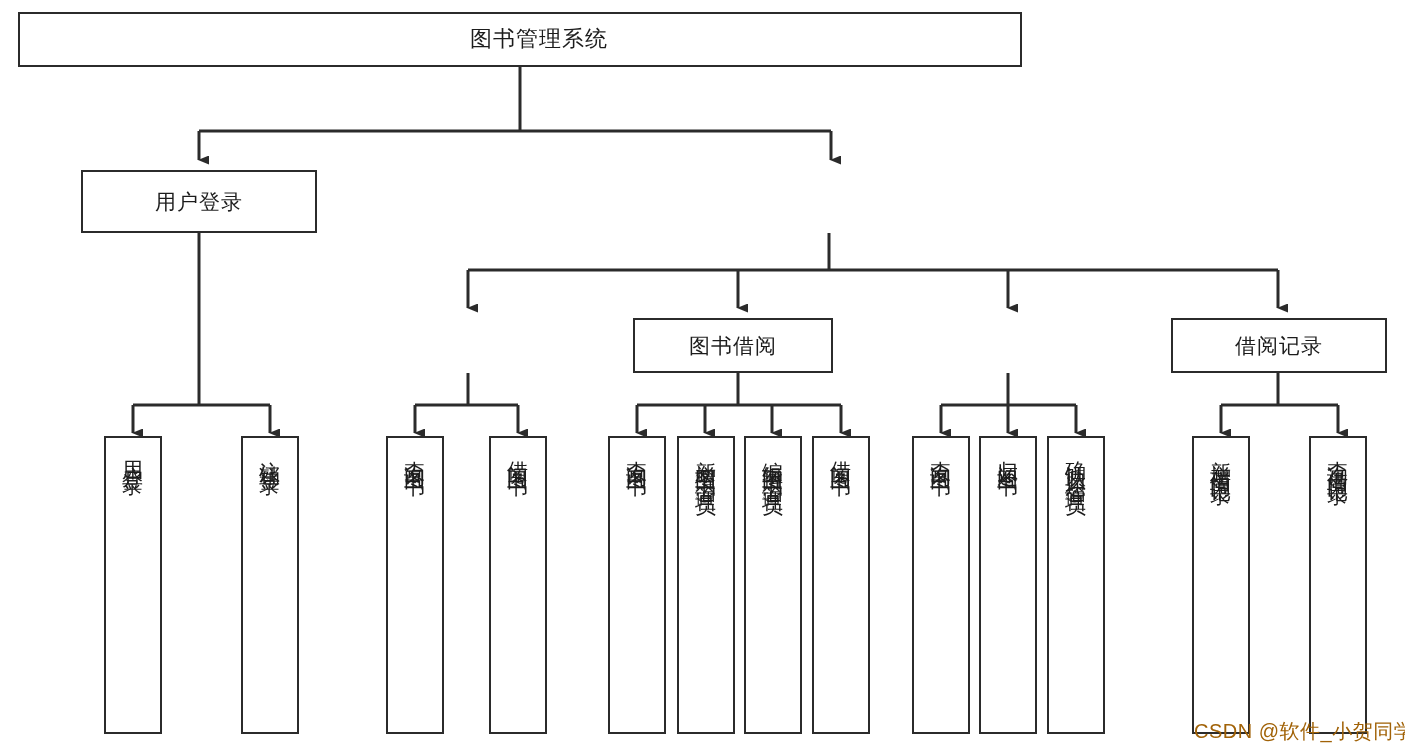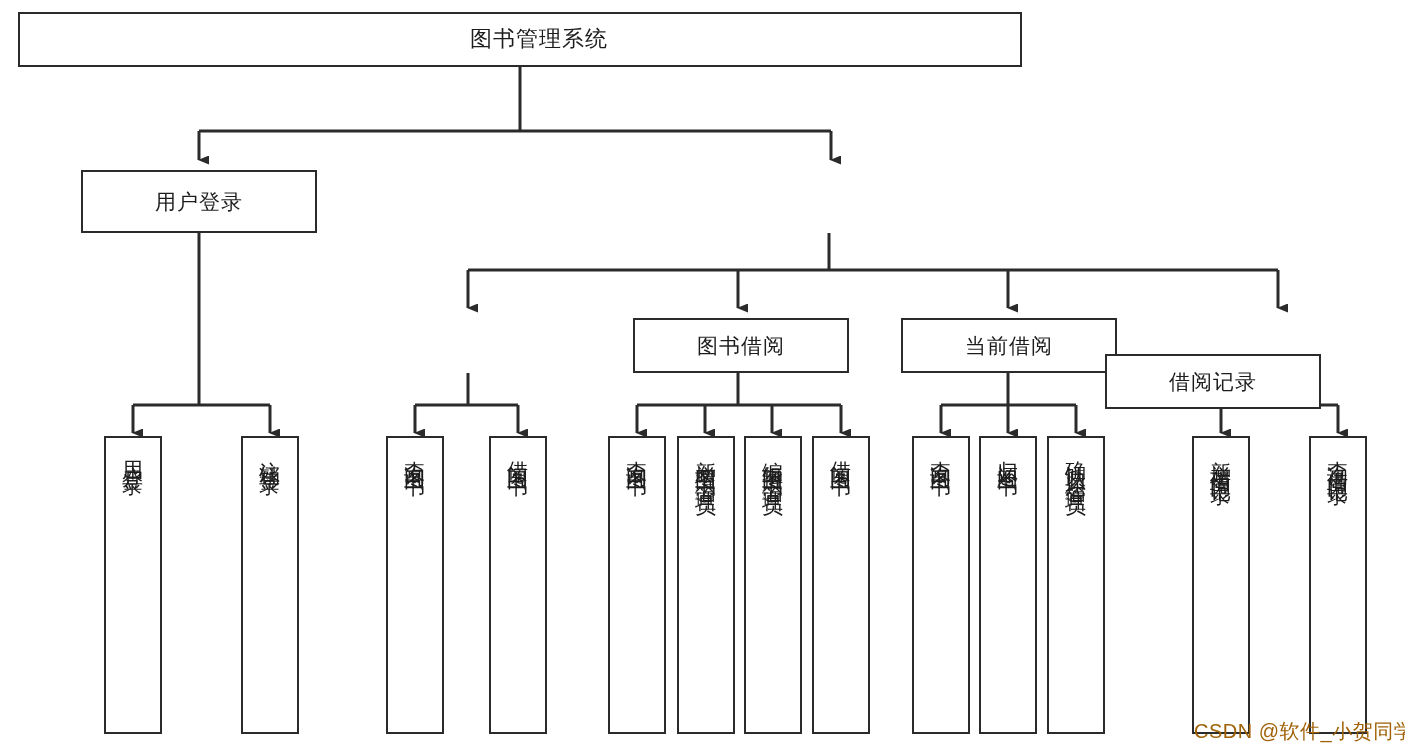--- a/index.html
+++ b/index.html
@@ -123,27 +123,24 @@
   </svg>
 
   <div class="node root" style="left:18px; top:12px; width:1004px; height:55px;padding-left:38px;">
     <span class="lbl">图书管理系统</span>
   </div>
 
   <div class="node" style="left:81px; top:170px; width:236px; height:63px;">
     <span class="lbl">用户登录</span>
   </div>
 
-  <div class="node" style="left:633px; top:318px; width:216px; height:55px;">
+  <div class="node" style="left:633px; top:318px; width:200px; height:55px;">
     <span class="lbl">图书借阅</span>
   </div>
-  <div class="node" style="left:901px; top:318px; width:216px; height:55px;">
-    <span class="lbl">当前借阅</span>
-  </div>
-  <div class="node" style="left:1105px; top:318px; width:216px; height:55px;margin-top:36px;">
+  <div class="node" style="left:1171px; top:318px; width:216px; height:55px;">
     <span class="lbl">借阅记录</span>
   </div>
 
   <div class="node vertical" style="left:104px; top:436px; width:58px; height:298px;">
     <span class="lbl">用户登录</span>
   </div>
   <div class="node vertical" style="left:241px; top:436px; width:58px; height:298px;">
     <span class="lbl">注销登录</span>
   </div>
 

